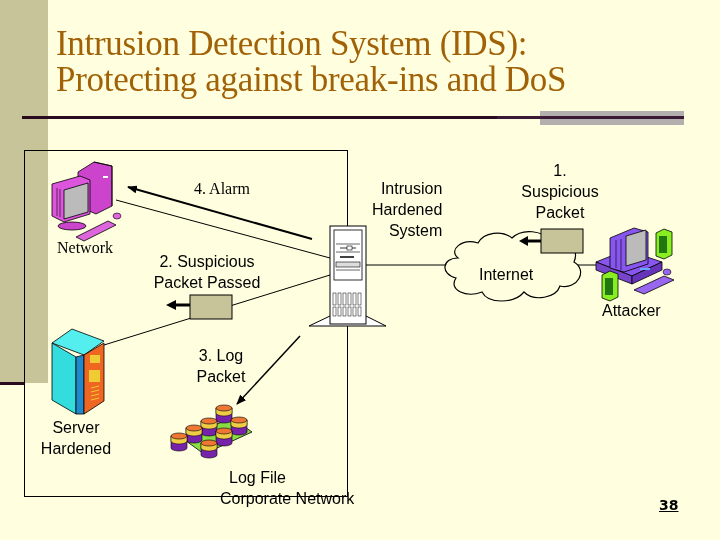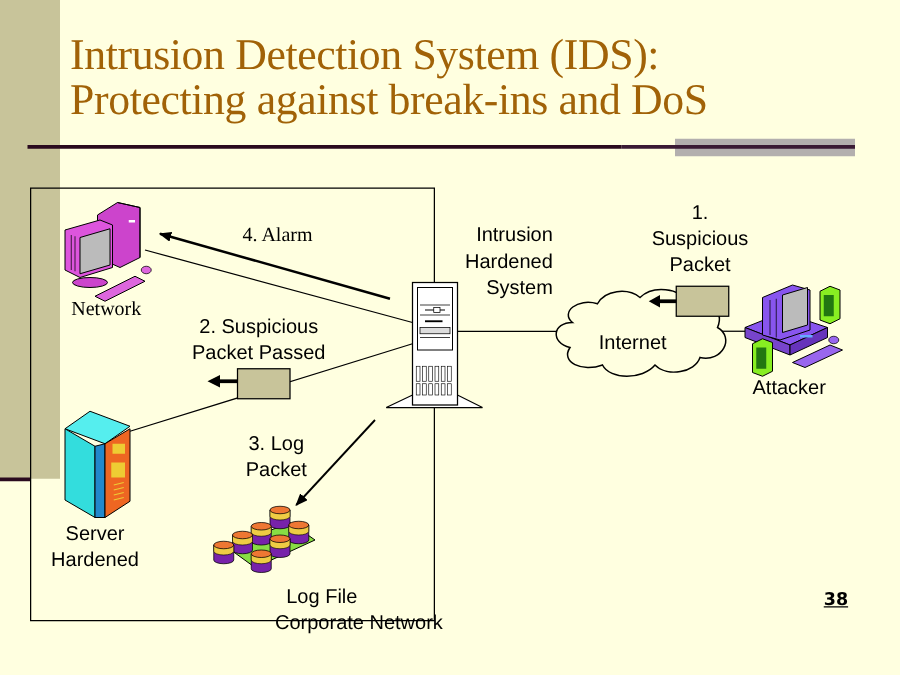--- a/index.html
+++ b/index.html
@@ -5,21 +5,21 @@
     html, body { margin: 0; padding: 0; }
     body { width: 720px; height: 540px; background: #ffffe0; position: relative; overflow: hidden; font-family: "Liberation Sans", sans-serif; }
     .left-bar { position: absolute; left: 0; top: 0; width: 48px; height: 383px; background: #c8c49a; }
     .left-bar-line { position: absolute; left: 0; top: 382px; width: 24px; height: 3px; background: #2a0a1e; }
     .title { position: absolute; left: 56px; top: 26px; font-family: "Liberation Serif", serif; font-size: 35px; line-height: 36px; color: #a16207; letter-spacing: -0.3px; }
     .title-rule { position: absolute; left: 22px; top: 116px; width: 475px; height: 3px; background: #2a0a1e; }
     .title-rule-accent { position: absolute; left: 540px; top: 111px; width: 144px; height: 14px; background: #b3afae; }
     .title-rule-accent-line { position: absolute; left: 497px; top: 116px; width: 187px; height: 3px; background: #3a1a34; }
     .corp-box { position: absolute; left: 24px; top: 150px; width: 324px; height: 347px; border: 1.5px solid #000; box-sizing: border-box; }
     .lbl { position: absolute; font-size: 16px; line-height: 21px; color: #000; text-align: center; white-space: nowrap; }
-    .page-num { position: absolute; left: 659px; top: 472px; font-family: "DejaVu Sans", sans-serif; font-size: 14px; font-weight: bold; color: #000; text-decoration: underline; }
+    .page-num { position: absolute; left: 659px; top: 497px; font-family: "DejaVu Sans", sans-serif; font-size: 14px; font-weight: bold; color: #000; text-decoration: underline; }
     svg.diagram { position: absolute; left: 0; top: 0; }
   </style>
 </head>
 <body>
 
 <div class="left-bar"></div>
 <div class="left-bar-line"></div>
 
 <div class="title">
   <div>Intrusion Detection System (IDS):</div>

